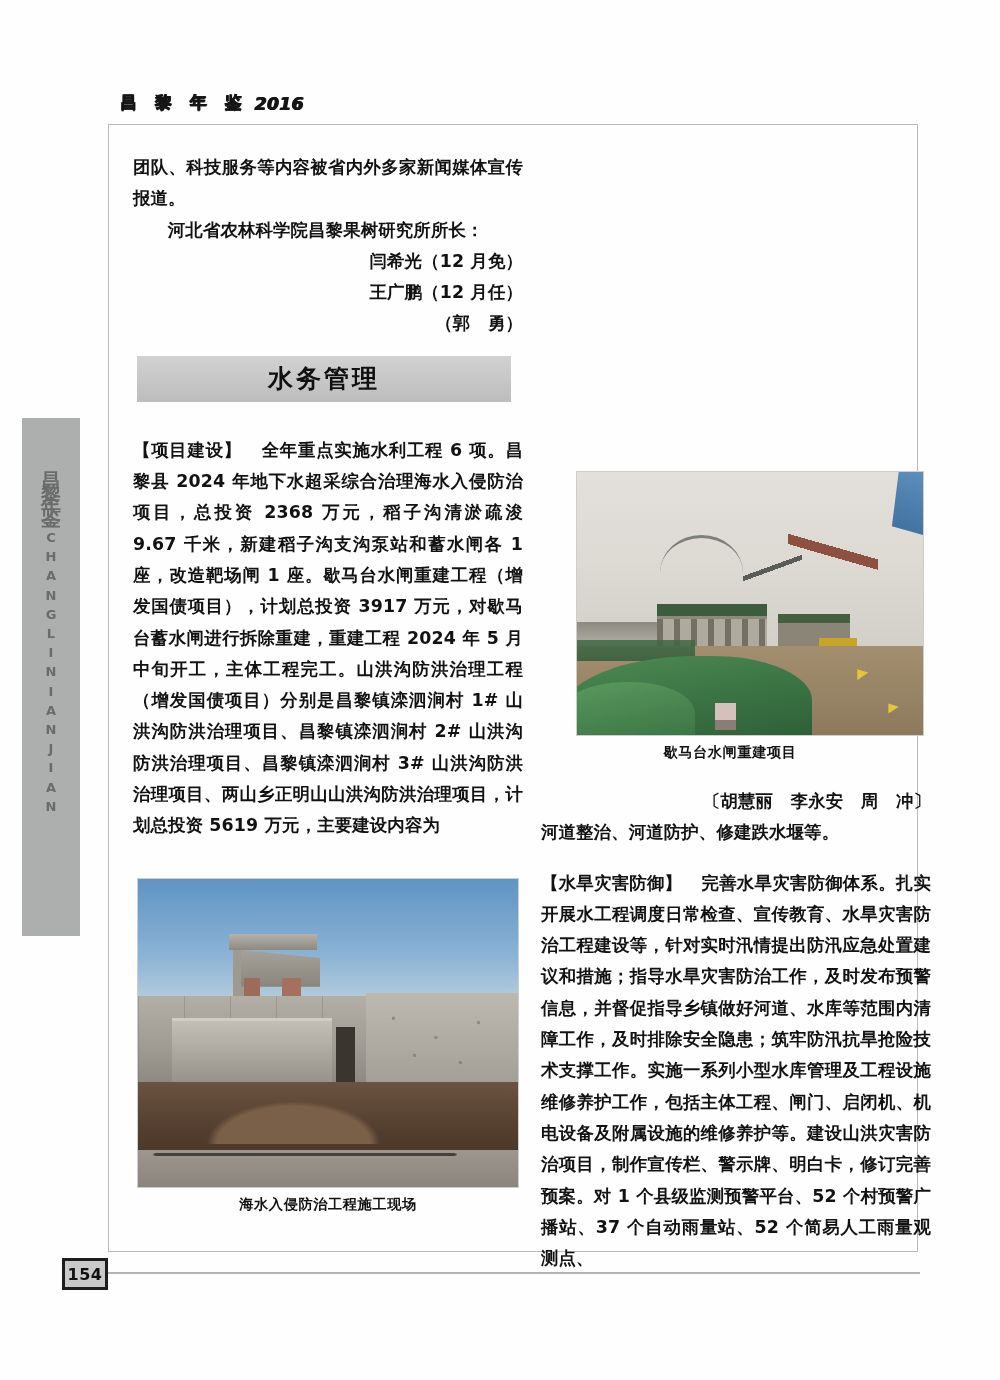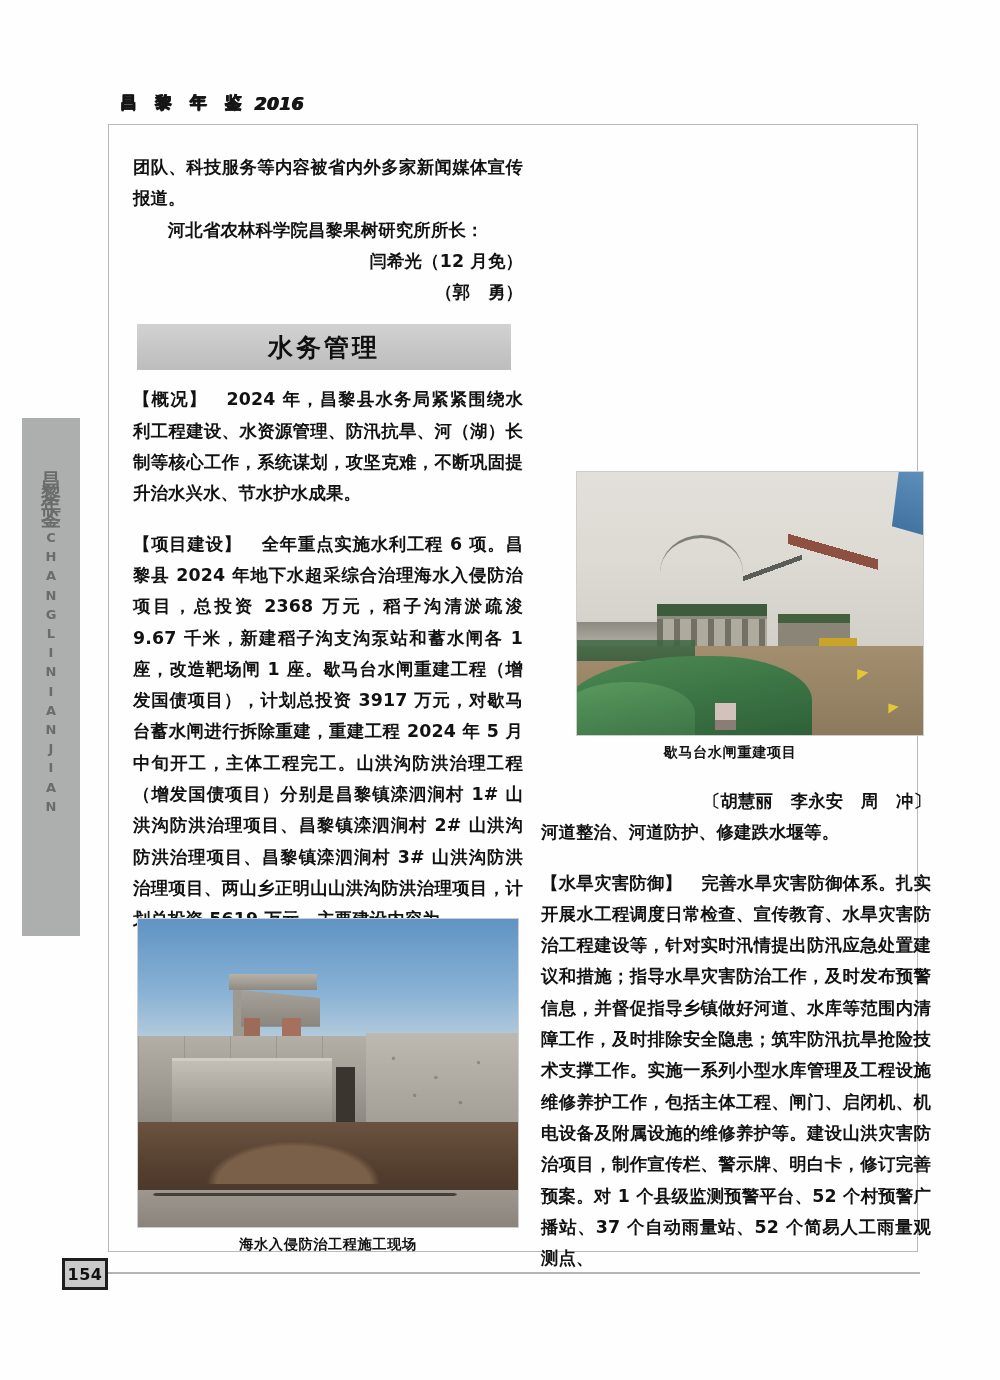--- a/index.html
+++ b/index.html
@@ -194,21 +194,21 @@
     font-weight: 700;
     color: #131313;
     letter-spacing: 0.6px;
     filter: blur(0.3px);
   }
 
   .fig-channel { left: 546px; top: 156px; width: 348px; }
   .fig-channel .frame { width: 348px; height: 263px; }
   .fig-sluice  { left: 546px; top: 471px; width: 308px; padding-left: 30px; }
   .fig-sluice  .frame { width: 348px; height: 265px; }
-  .fig-seawater{ left: 137px; top: 918px; width: 382px; }
+  .fig-seawater{ left: 137px; top: 878px; width: 382px; }
   .fig-seawater .frame { width: 382px; height: 310px; }
 
   
   .ph-sky-gray {
     position: absolute; left: 0; top: 0; width: 100%; height: 47%;
     background: linear-gradient(180deg, #c2c6cb 0%, #cdd1d4 45%, #d8dadb 100%);
   }
   .ph-bldg-left {
     position: absolute; left: 0; top: 2%; width: 9%; height: 40%;
     background: linear-gradient(100deg, #6e6155 0%, #8a7d6f 60%, #736656 100%);
@@ -457,27 +457,27 @@
   </div>
   <div class="folio-rule"></div>
 
   <div class="col col-left">
 
     <p class="ptext">团队、科技服务等内容被省内外多家新闻媒体宣传报道。</p>
 
     <p class="ptext" style="text-indent:2em;">河北省农林科学院昌黎果树研究所所长：</p>
 
     <p class="ptext right">闫希光（12 月免）</p>
+    <p class="ptext right">王广鹏（12 月任）</p>
     <p class="ptext right">（郭　勇）</p>
 
     <div class="section-banner">
       <span>水务管理</span>
     </div>
 
-    <p class="ptext"><span>【概况】</span><span style="display:inline-block;width:1.1em;"></span><span>2024 年，昌黎县水务局紧紧围绕水利工程建设、水资源管理、防汛抗旱、河（湖）长制等核心工作，系统谋划，攻坚克难，不断巩固提升治水兴水、节水护水成果。</span></p>
 
     <div class="gap-md"></div>
 
     <p class="ptext"><span>【项目建设】</span><span style="display:inline-block;width:1.1em;"></span><span>全年重点实施水利工程 6 项。昌黎县 2024 年地下水超采综合治理海水入侵防治项目，总投资 2368 万元，稻子沟清淤疏浚 9.67 千米，新建稻子沟支沟泵站和蓄水闸各 1 座，改造靶场闸 1 座。歇马台水闸重建工程（增发国债项目），计划总投资 3917 万元，对歇马台蓄水闸进行拆除重建，重建工程 2024 年 5 月中旬开工，主体工程完工。山洪沟防洪治理工程（增发国债项目）分别是昌黎镇滦泗涧村 1# 山洪沟防洪治理项目、昌黎镇滦泗涧村 2# 山洪沟防洪治理项目、昌黎镇滦泗涧村 3# 山洪沟防洪治理项目、两山乡正明山山洪沟防洪治理项目，计划总投资 5619 万元，主要建设内容为</span></p>
   </div>
 
   <div class="col col-right" style="top:786px;">
 
     <p class="ptext right">〔胡慧丽　李永安　周　冲〕</p>
     <p class="ptext">河道整治、河道防护、修建跌水堰等。</p>

